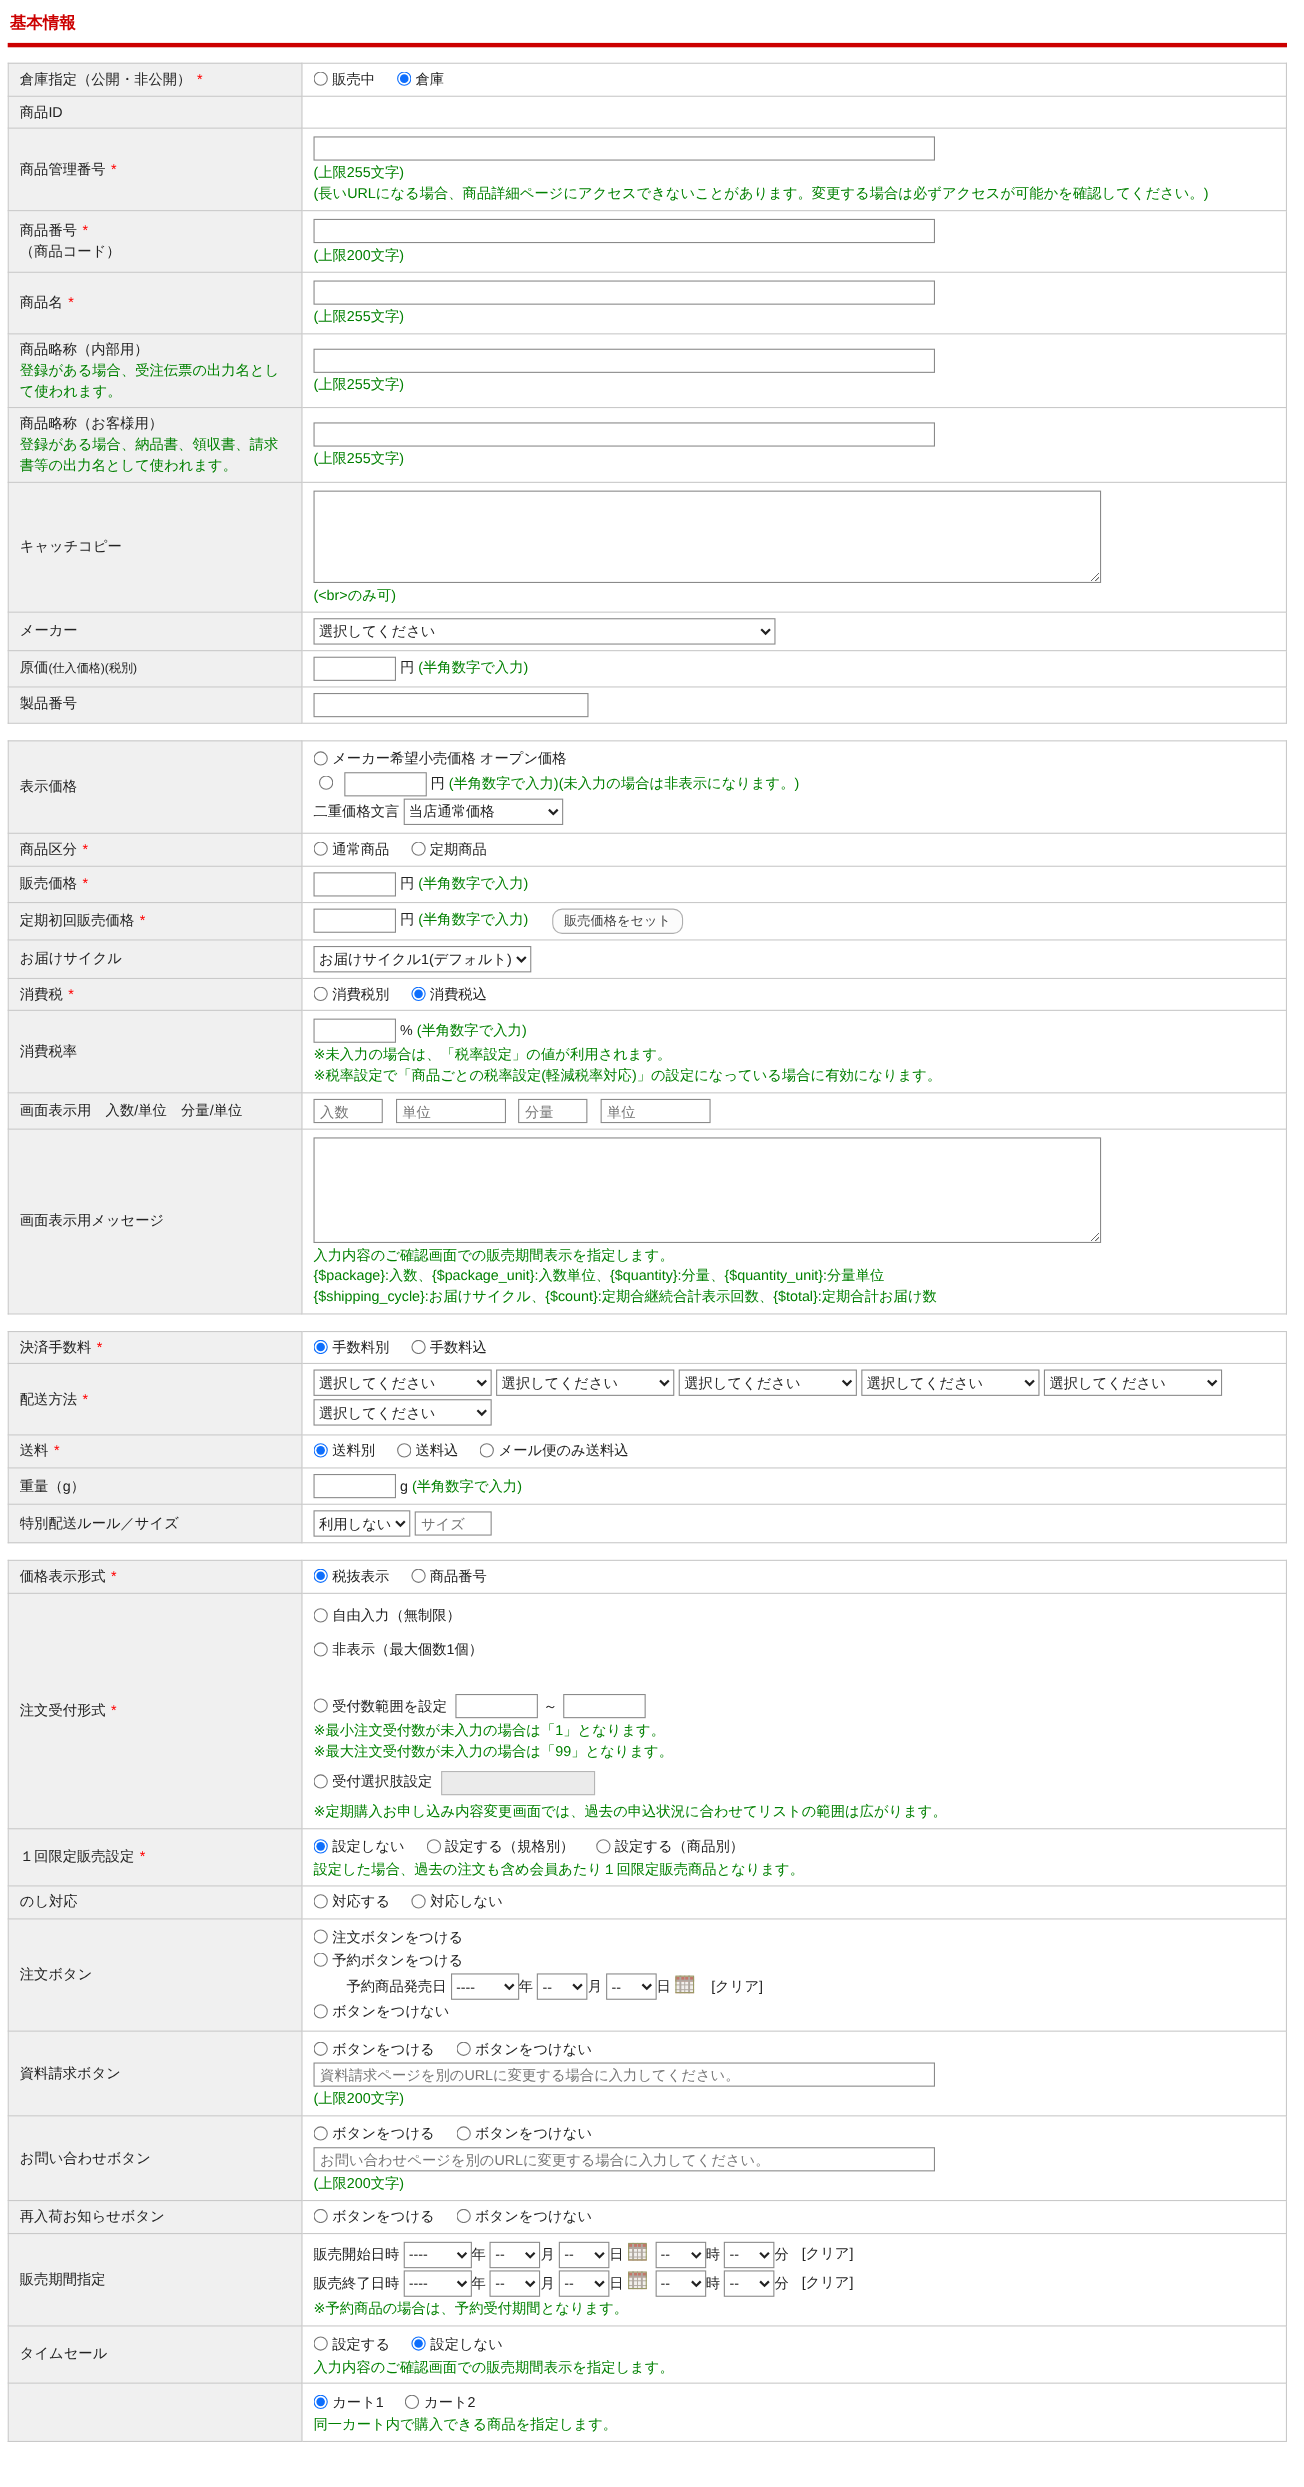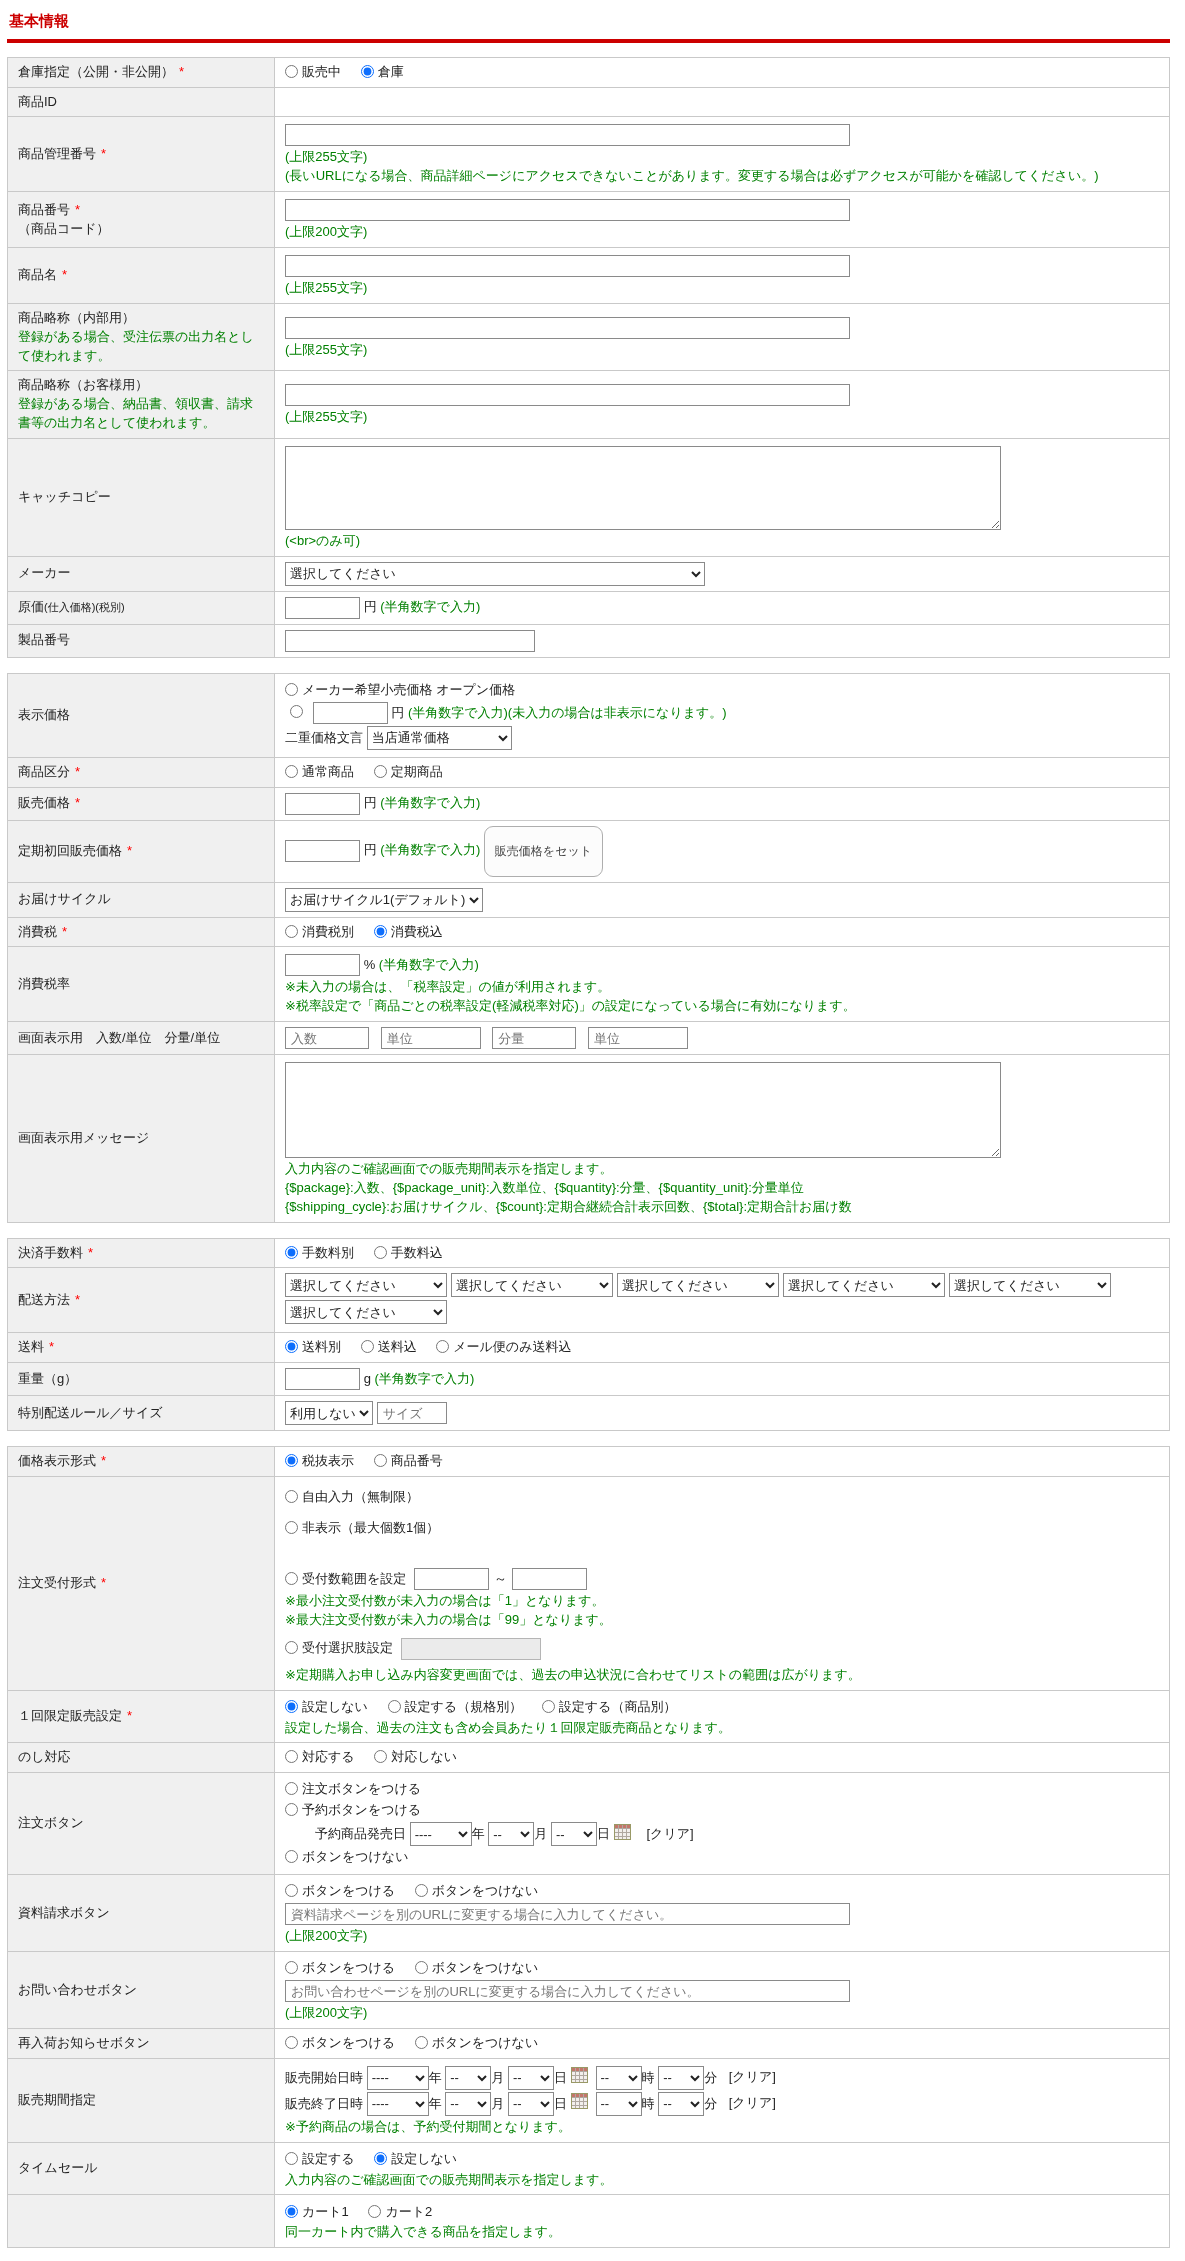--- a/index.html
+++ b/index.html
@@ -16,24 +16,24 @@
   .lbl-note{color:#008000;display:block;}
   .sm{font-size:11px;}
   .line{margin:2px 0;}
   .line > *{vertical-align:middle;}
   input[type="text"]{height:22px;border:1px solid #8a8a8a;padding:1px 5px;font-family:inherit;font-size:13px;box-sizing:border-box;background:#fff;color:#222;}
   input[type="text"]::placeholder{color:#767676;}
   input[type="text"]:disabled{background:#ebebeb;border-color:#b5b5b5;}
   textarea{border:1px solid #8a8a8a;font-family:inherit;font-size:13px;width:716px;height:84px;box-sizing:border-box;padding:2px 5px;resize:both;}
   select{font-family:inherit;font-size:13px;height:24px;border:1px solid #8a8a8a;background:#fff;color:#222;box-sizing:border-box;}
   .w565{width:565px;}.w420{width:420px;}.w250{width:250px;}.w145{width:145px;}.w162{width:162px;margin-right:4px;margin-bottom:3px;}
-  .w75{width:75px;}.w62{width:62px;}.w46{width:46px;}.w60{width:84px;}.w88{width:100px;}.mr8{margin-right:8px;}
+  .w75{width:75px;}.w62{width:62px;}.w46{width:46px;}.w60{width:63px;}.w88{width:100px;}.mr8{margin-right:8px;}
   .radio-lbl{margin-right:16px;white-space:nowrap;}
   .radio-lbl input{margin:0 4px 0 0;vertical-align:-2px;accent-color:#0d6efd;width:13px;height:13px;}
-  .btn{font-size:12px;color:#444;background:#fcfcfc;border:1px solid #aeaeae;border-radius:9px;padding:16px 10px;margin-left:0;cursor:pointer;}
+  .btn{font-size:12px;color:#444;background:#fcfcfc;border:1px solid #aeaeae;border-radius:9px;padding:2px 10px;margin-left:18px;cursor:pointer;}
   .indent{margin-left:30px;}
   .cal-icon{display:inline-block;width:15px;height:14px;margin:0 4px;vertical-align:-2px;border:1px solid #996;
     background-image:
       repeating-linear-gradient(to right,transparent 0 3px,#b0a8a0 3px 4px),
       repeating-linear-gradient(to bottom,transparent 0 3px,#b0a8a0 3px 4px),
       linear-gradient(#c4766a 0 4px,#f2efec 4px 100%);}
   .clear-link{color:#222;margin-left:8px;cursor:pointer;}
   .tilde{margin:0 5px;}
 </style>
 </head>

